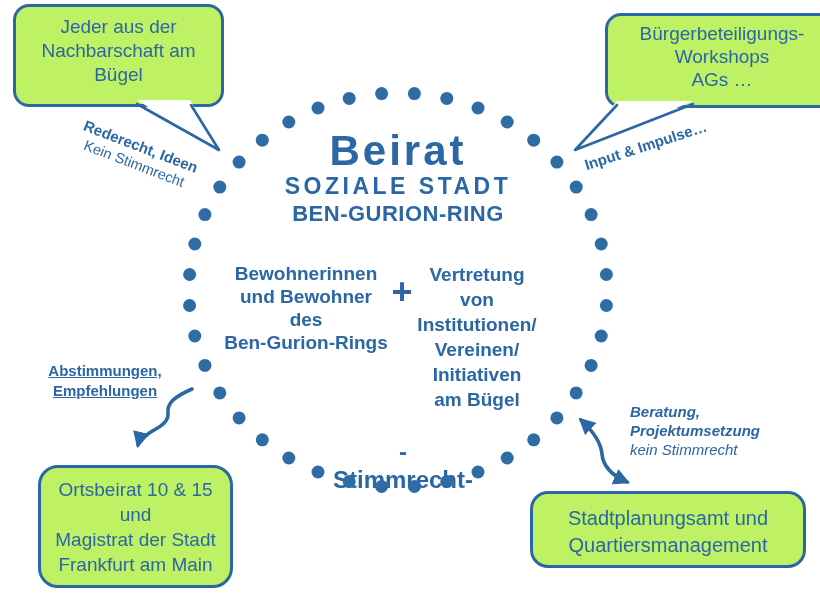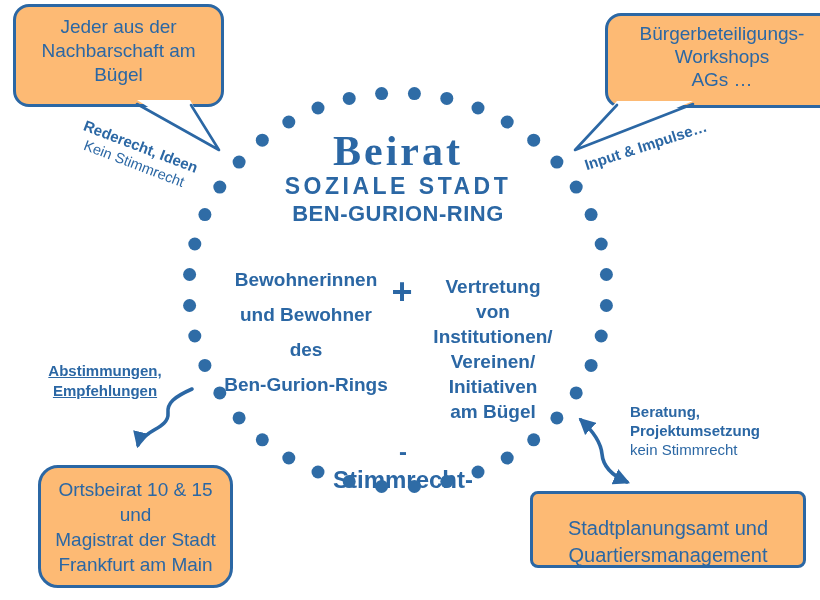--- a/index.html
+++ b/index.html
@@ -11,49 +11,49 @@
     width:820px;height:600px;position:relative;overflow:hidden;
     background:#ffffff;color:var(--blue);
     font-family:"Liberation Sans", sans-serif;
   }
   .abs{position:absolute;}
   .preline{white-space:pre-line;}
   .center{text-align:center;font-weight:bold;}
 
   
   .bubble,.roundbox{
-    position:absolute;box-sizing:border-box;background:#fdba74;
+    position:absolute;box-sizing:border-box;background:#bef264;
     border:3px solid var(--blue);text-align:center;z-index:2;
   }
   .bubble{border-radius:16px;font-size:19px;line-height:24px;}
   .roundbox{border-radius:20px;font-size:19px;line-height:25px;text-align:center;}
   #bubble-top-left{left:13px;top:4px;width:211px;height:103px;padding-top:8px;}
   #bubble-top-right{left:605px;top:13px;width:234px;height:95px;padding-top:6px;line-height:23px;}
   #box-bottom-left{left:38px;top:465px;width:195px;height:123px;padding-top:9px;}
-  #box-bottom-right{left:530px;top:491px;width:276px;height:77px;padding-top:21px;font-size:20px;line-height:27px;border-radius:8px;}
+  #box-bottom-right{left:530px;top:491px;width:276px;height:77px;padding-top:11px;font-size:20px;line-height:27px;border-radius:18px;}
 
   
-  #title{left:248px;top:127px;width:300px;font-size:42px;font-weight:bold;letter-spacing:3px;z-index:2;font-family:Liberation Serif, serif;}
+  #title{left:248px;top:127px;width:300px;font-size:42px;font-weight:bold;letter-spacing:3px;z-index:2;}
   #subtitle1{left:248px;top:173px;width:300px;font-size:23px;letter-spacing:3.5px;z-index:2;}
   #subtitle2{left:248px;top:201px;width:300px;font-size:22px;letter-spacing:.5px;z-index:2;}
-  #group-left{left:222px;top:262px;width:168px;font-size:19px;line-height:35px;z-index:2;}
+  #group-left{left:222px;top:262px;width:168px;font-size:19px;line-height:23px;z-index:2;}
   #plus-sign{left:386px;top:271px;width:32px;font-size:36px;font-weight:bold;z-index:2;}
-  #group-right{left:428px;top:262px;width:130px;font-size:19px;line-height:25px;z-index:2;margin-top:12px;}
+  #group-right{left:412px;top:262px;width:130px;font-size:19px;line-height:25px;z-index:2;}
   #voting-label{left:330px;top:438px;width:146px;font-size:24px;z-index:2;}
 
   
   .ann{position:absolute;font-size:15px;line-height:19px;z-index:3;}
   .ann .b{font-weight:bold;}
   #label-rederecht{left:78px;top:112px;width:142px;text-align:center;
     transform:rotate(21deg);transform-origin:0 0;}
   #label-rederecht .n{font-size:14.5px;}
   #label-input-impulse{left:582px;top:156px;font-weight:bold;
     transform:rotate(-18deg);transform-origin:0 0;}
   #label-abstimmungen{left:30px;top:361px;width:150px;text-align:center;font-weight:bold;line-height:19.5px;text-decoration:underline;}
-  #label-beratung{left:630px;top:402px;width:170px;text-align:left;}
+  #label-beratung{left:630px;top:402px;width:170px;text-align:left;font-style:italic;}
 
   
   #overlay{position:absolute;left:0;top:0;width:820px;height:600px;z-index:6;pointer-events:none;}
   #ring circle{fill:var(--dot-blue);}
   .tail-fill{fill:#ffffff;stroke:none;}
   .tail-stroke{fill:none;stroke:var(--blue);stroke-width:2.6;stroke-linecap:round;stroke-linejoin:round;}
   .arrow{fill:none;stroke:var(--blue);stroke-width:3.6;stroke-linecap:round;}
   .arrowhead{fill:var(--blue);}
 </style>
 </head>

